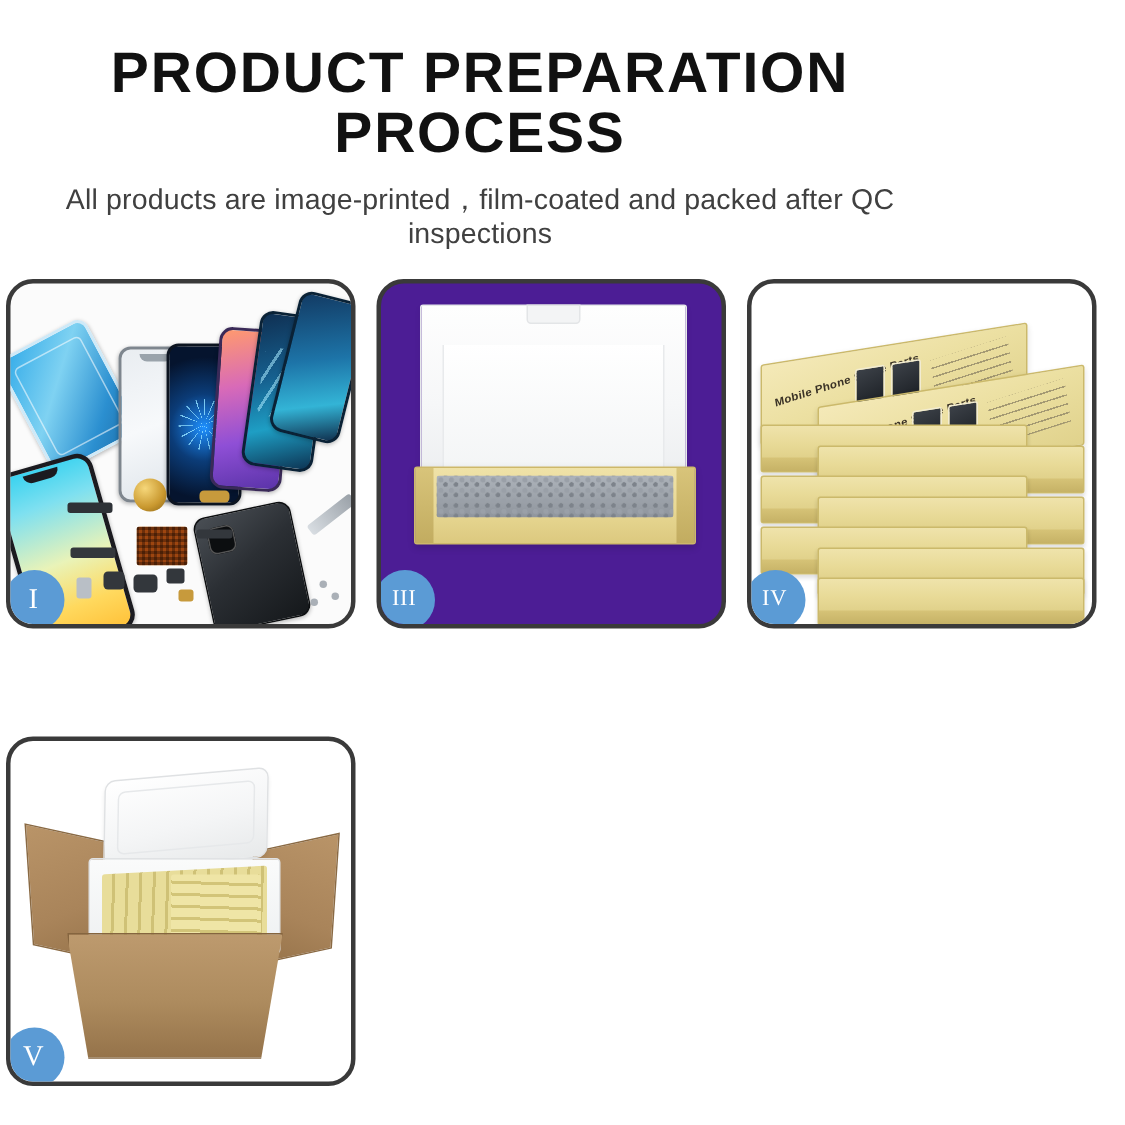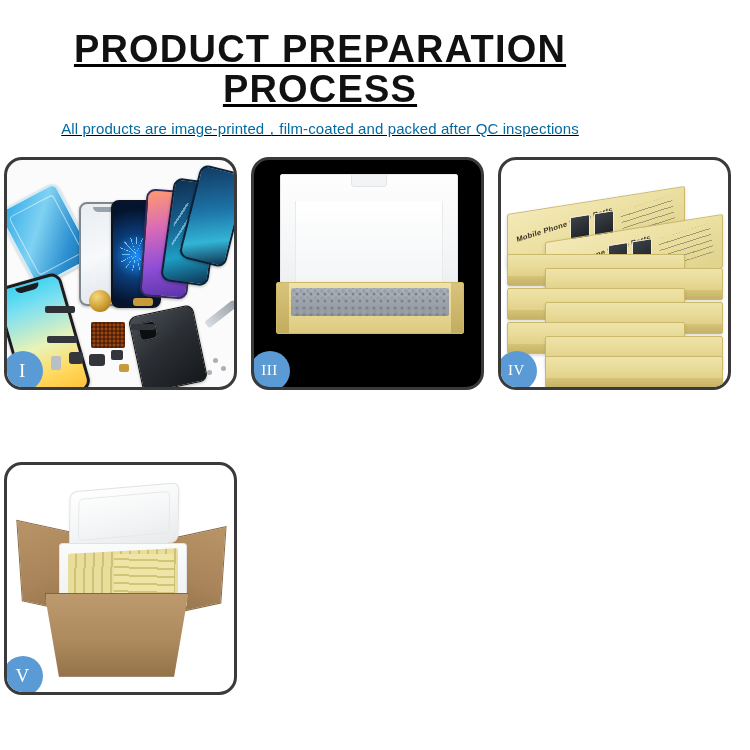--- a/index.html
+++ b/index.html
@@ -1,31 +1,31 @@
 <!DOCTYPE html>
 <html><head>
 <meta charset="utf-8">
 <style>
   html,body{margin:0;padding:0;}
   body{
     width:750px;height:750px;background:#ffffff;
     font-family:"Liberation Sans", sans-serif;
     overflow:hidden;
   }
-  .page{position:relative;width:640px;height:750px;background:#fff;text-decoration:underline;}
+  .page{position:relative;width:640px;height:750px;background:#fff;}
 
   
   .header{padding-top:30px;text-align:center;}
   .title{
     font-size:38px;font-weight:700;letter-spacing:1.2px;
     color:#111;line-height:1.05;margin:0;
     font-family:"Liberation Sans", sans-serif;
   }
   .subtitle{
-    margin:10px 0 0 0;font-size:15px;color:#0369a1;
+    margin:10px 0 0 0;font-size:19px;color:#404040;
     font-weight:400;letter-spacing:.1px;
   }
 
   
   .grid{
     margin:18px auto 0 auto;width:734px;
     display:grid;grid-template-columns:repeat(3,233px);
     grid-template-rows:repeat(2,233px);
     column-gap:14px;row-gap:72px;
     justify-content:center;
@@ -199,21 +199,21 @@
       radial-gradient(circle at 72% 30%, #b07a34 0 6px, transparent 7px),
       linear-gradient(180deg,rgba(28,32,38,.85),rgba(16,20,25,.95));
     border-radius:4px;opacity:.92;
   }
   .pinklabel{
     position:absolute;left:26px;top:8px;width:12px;height:8px;
     background:#e0607f;border-radius:1px;opacity:.9;
   }
 
   
-  .p3{background:#000000;}
+  .p3{background:#4c1d95;}
   .lid3{
     position:absolute;left:26px;top:14px;width:176px;height:118px;
     background:linear-gradient(180deg,#fefefe 0%,#f6f7f8 55%,#eceef0 100%);
     border:1px solid #e6e8ea;border-radius:2px;
     box-shadow:0 2px 4px rgba(0,0,0,.06);
   }
   .lid3:before{
     content:"";position:absolute;left:14px;top:26px;right:14px;bottom:0;
     background:linear-gradient(180deg,#ffffff,#f2f4f5);
     border-left:1px solid #e8eaec;border-right:1px solid #e8eaec;

